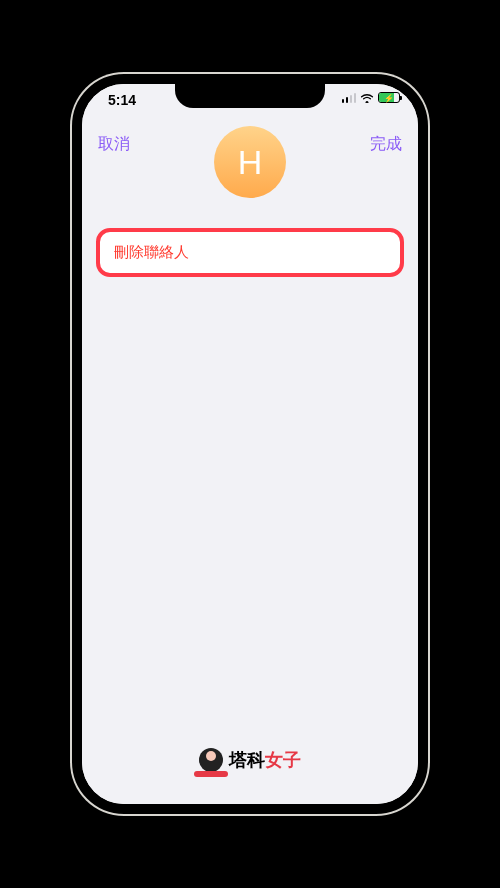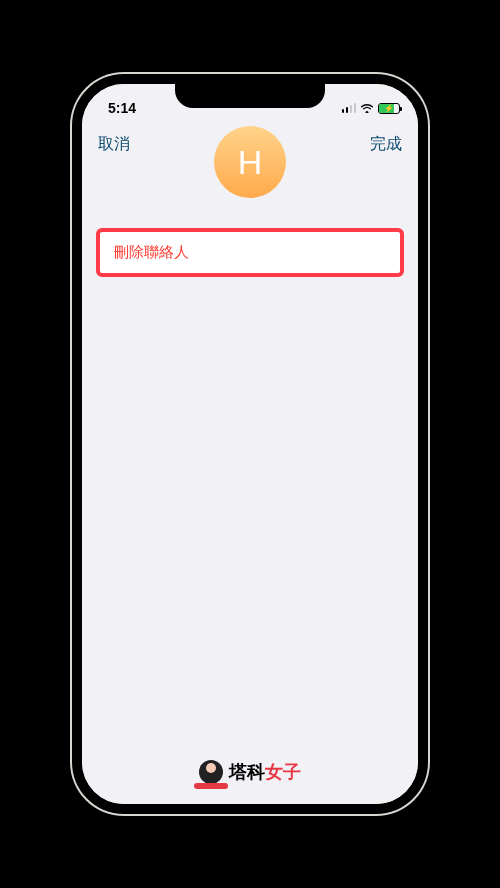--- a/index.html
+++ b/index.html
@@ -35,21 +35,21 @@
     }
     .screen {
       width: 100%;
       height: 100%;
       background: #f2f2f6;
       position: relative;
     }
     .status-bar {
       display: flex;
       justify-content: space-between;
-      align-items: center;
+      align-items: flex-start;
       padding: 8px 18px 0 26px;
       height: 40px;
       font-size: 14px;
       font-weight: 600;
       color: #000;
     }
     .status-right {
       display: flex;
       align-items: center;
       gap: 4px;
@@ -93,21 +93,21 @@
     }
     .nav-bar {
       display: flex;
       justify-content: space-between;
       align-items: flex-start;
       padding: 8px 16px 0;
       height: 90px;
       position: relative;
     }
     .nav-btn {
-      color: #0c4a6e;
+      color: #8b5cf6;
       font-size: 16px;
       background: none;
       border: none;
       padding: 2px 0;
     }
     .avatar {
       position: absolute;
       left: 50%;
       top: 2px;
       transform: translateX(-50%);
@@ -134,29 +134,29 @@
       padding: 11px 14px;
       font-size: 15px;
       border-bottom: 1px solid #e3e3e6;
     }
     .cell:last-child { border-bottom: none; }
     .placeholder { color: #c4c4c8; }
     .fieldval { color: #000; }
     .highlight-card {
       background: #fff;
       border: 4px solid #ff3b49;
-      border-radius: 6px;
+      border-radius: 14px;
       overflow: hidden;
     }
     .danger {
       color: #ff3b30;
     }
     .watermark {
       position: absolute;
-      bottom: 20px;
+      bottom: 32px;
       left: 50%;
       transform: translateX(-50%);
       display: flex;
       align-items: center;
       gap: 6px;
     }
     .wm-avatar {
       width: 24px; height: 24px; border-radius: 50%;
       background: #222;
       position: relative;

